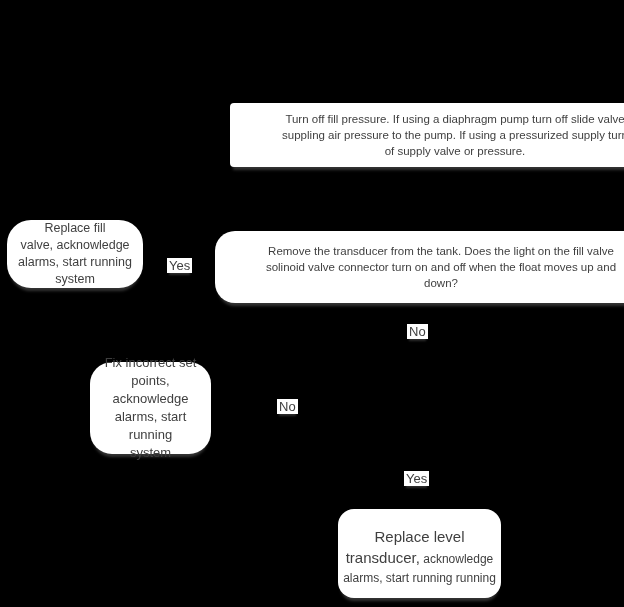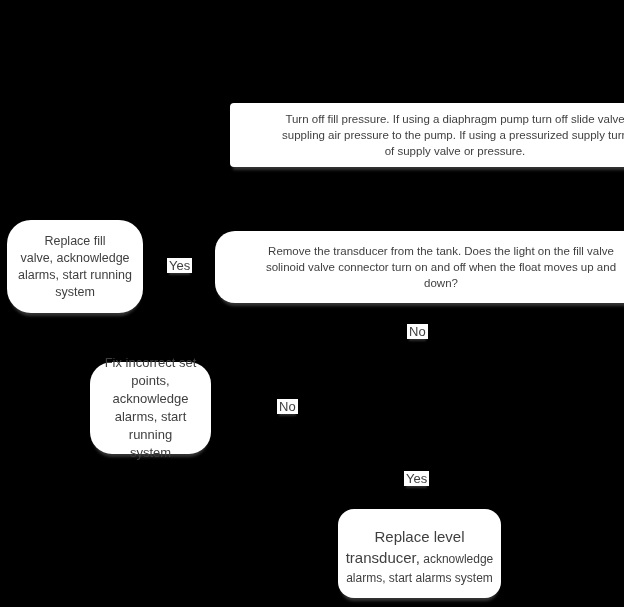--- a/index.html
+++ b/index.html
@@ -21,21 +21,21 @@
     white-space:pre-line;
     box-sizing:border-box;
     box-shadow:0 6px 3px -3px rgba(130,130,130,0.40);
   }
   .node-turn-off{
     left:230px;top:103px;width:450px;height:64px;
     border-radius:4px;font-size:11.5px;line-height:16px;
     padding:4px 4px;
   }
   .node-replace-fill{
-    left:7px;top:220px;width:136px;height:93px;
+    left:7px;top:220px;width:136px;height:68px;
     border-radius:24px;font-size:12.5px;line-height:17px;
     padding:4px 8px;
   }
   .node-remove-transducer{
     left:215px;top:231px;width:452px;height:72px;
     border-radius:20px;font-size:11.5px;line-height:16px;
     padding:4px 10px;
   }
   .node-fix-setpoints{
     left:90px;top:362px;width:121px;height:92px;
@@ -88,21 +88,21 @@
   <div class="node node-remove-transducer">Remove the transducer from the tank. Does the light on the fill valve
 solinoid valve connector turn on and off when the float moves up and
 down?</div>
 
   <div class="node node-fix-setpoints">Fix incorrect set
 points, acknowledge
 alarms, start running
 system</div>
 
 
-  <div class="node node-replace-transducer"><span class="big">Replace level transducer,</span><span class="small"> acknowledge alarms, start alarms system</span></div>
+  <div class="node node-replace-transducer"><span class="big">Replace level transducer,</span><span class="small"> acknowledge alarms, start running running</span></div>
 
   <div class="edge-label label-yes-1">Yes</div>
 
   <div class="edge-label label-no-1">No</div>
 
   <div class="edge-label label-no-2">No</div>
 
   <div class="edge-label label-yes-2">Yes</div>
 
 </div>

